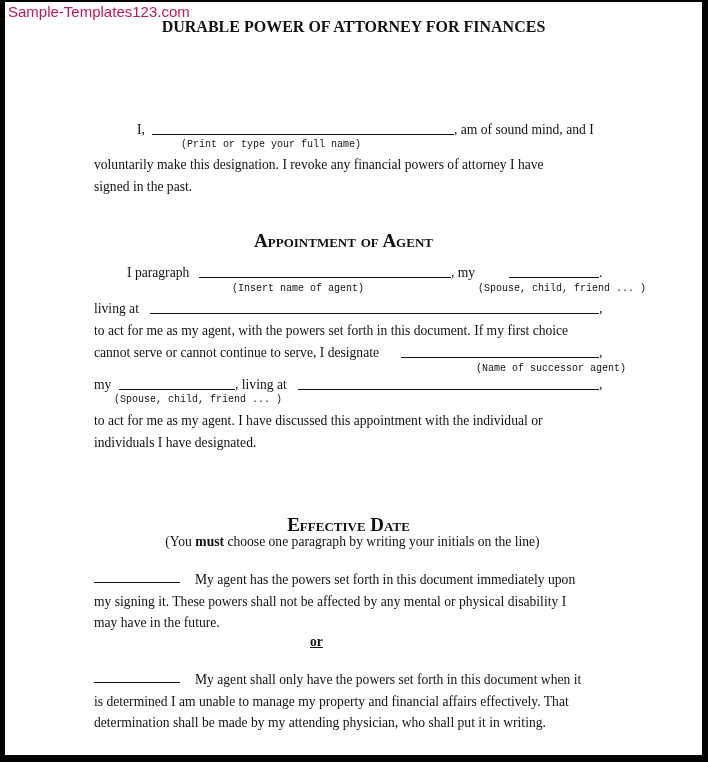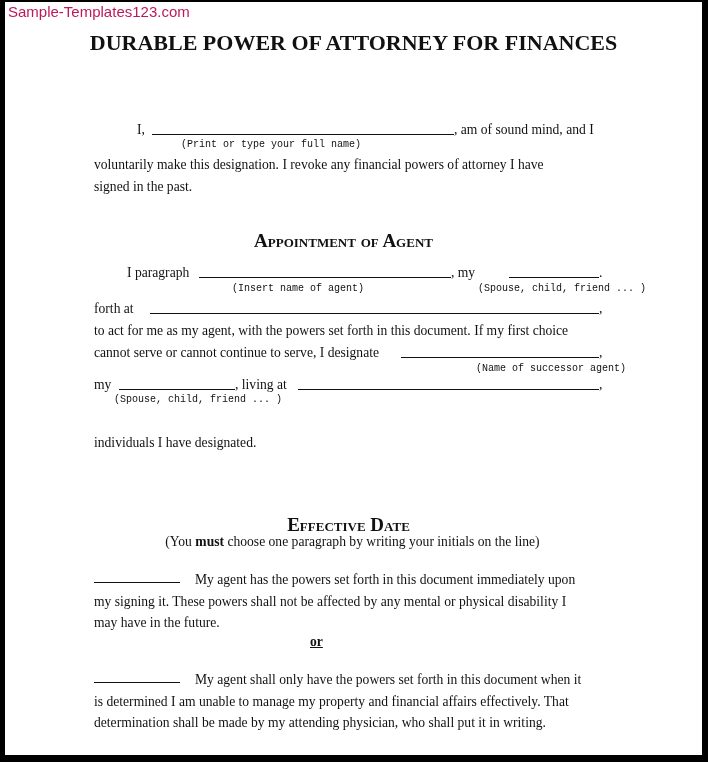--- a/index.html
+++ b/index.html
@@ -10,22 +10,22 @@
     .page {
       position: absolute; left: 5px; top: 2px; width: 697px; height: 753px;
       background: #ffffff;
     }
     .watermark {
       position: absolute; left: 3px; top: 1px;
       font-family: "Liberation Sans", sans-serif; font-size: 15px; color: #be185d;
       white-space: nowrap;
     }
     .title {
-      position: absolute; left: 0; width: 697px; top: 28px; text-align: center;
-      font-family: "Liberation Serif", serif; font-weight: bold; font-size: 22px;
+      position: absolute; left: 0; width: 697px; top: 16px; text-align: center;
+      font-family: "Liberation Serif", serif; font-weight: bold; font-size: 16px;
       color: #111; white-space: nowrap;
     }
     .heading {
       position: absolute; left: 0; width: 697px; text-align: center;
       font-family: "Liberation Serif", serif; font-weight: bold; font-size: 19px;
       font-variant: small-caps; color: #111; white-space: nowrap;
     }
     .line {
       position: absolute; font-family: "Liberation Serif", serif; font-size: 13.6px;
       color: #111; white-space: nowrap; line-height: 16px;
@@ -60,37 +60,38 @@
   <div class="heading" style="top:228px; left:-10px;">Appointment of Agent</div>
 
   <div class="line" style="left:122px; top:263px;">I paragraph</div>
   <div class="blank" style="left:194px; top:275px; width:252px;"></div>
   <div class="line" style="left:446px; top:263px;">, my</div>
   <div class="blank" style="left:504px; top:275px; width:90px;"></div>
   <div class="line" style="left:594px; top:263px;">.</div>
   <div class="cap" style="left:227px; top:281px;">(Insert name of agent)</div>
   <div class="cap" style="left:473px; top:281px;">(Spouse, child, friend ... )</div>
 
-  <div class="line" style="left:89px; top:299px;">forth at</div>
+  <div class="line" style="left:89px; top:299px;">living at</div>
   <div class="blank" style="left:145px; top:311px; width:449px;"></div>
   <div class="line" style="left:594px; top:299px;">,</div>
 
   <div class="line" style="left:89px; top:321px;">to act for me as my agent, with the powers set forth in this document.  If my first choice</div>
   <div class="line" style="left:89px; top:343px;">cannot serve or cannot continue to serve, I designate</div>
   <div class="blank" style="left:396px; top:355px; width:198px;"></div>
   <div class="line" style="left:594px; top:343px;">,</div>
   <div class="cap" style="left:435px; top:361px;padding-left:36px;">(Name of successor agent)</div>
 
   <div class="line" style="left:89px; top:375px;">my</div>
   <div class="blank" style="left:114px; top:387px; width:116px;"></div>
   <div class="line" style="left:230px; top:375px;">, living at</div>
   <div class="blank" style="left:293px; top:387px; width:301px;"></div>
   <div class="line" style="left:594px; top:375px;">,</div>
   <div class="cap" style="left:109px; top:392px;">(Spouse, child, friend ... )</div>
 
+  <div class="line" style="left:89px; top:411px;">to act for me as my agent.  I have discussed this appointment with the individual or</div>
   <div class="line" style="left:89px; top:433px;">individuals I have designated.</div>
 
   <div class="heading" style="top:512px; left:-5px;">Effective Date</div>
 
   <div class="line center-line" style="top:532px; left:-1px;"><span>(You </span><b>must</b><span> choose one paragraph by writing your initials on the line)</span></div>
 
   <div class="blank" style="left:89px; top:580px; width:86px;"></div>
   <div class="line" style="left:190px; top:570px;">My agent has the powers set forth in this document immediately upon</div>
   <div class="line" style="left:89px; top:592px;">my signing it.  These powers shall not be affected by any mental or physical disability I</div>
   <div class="line" style="left:89px; top:613px;">may have in the future.</div>

